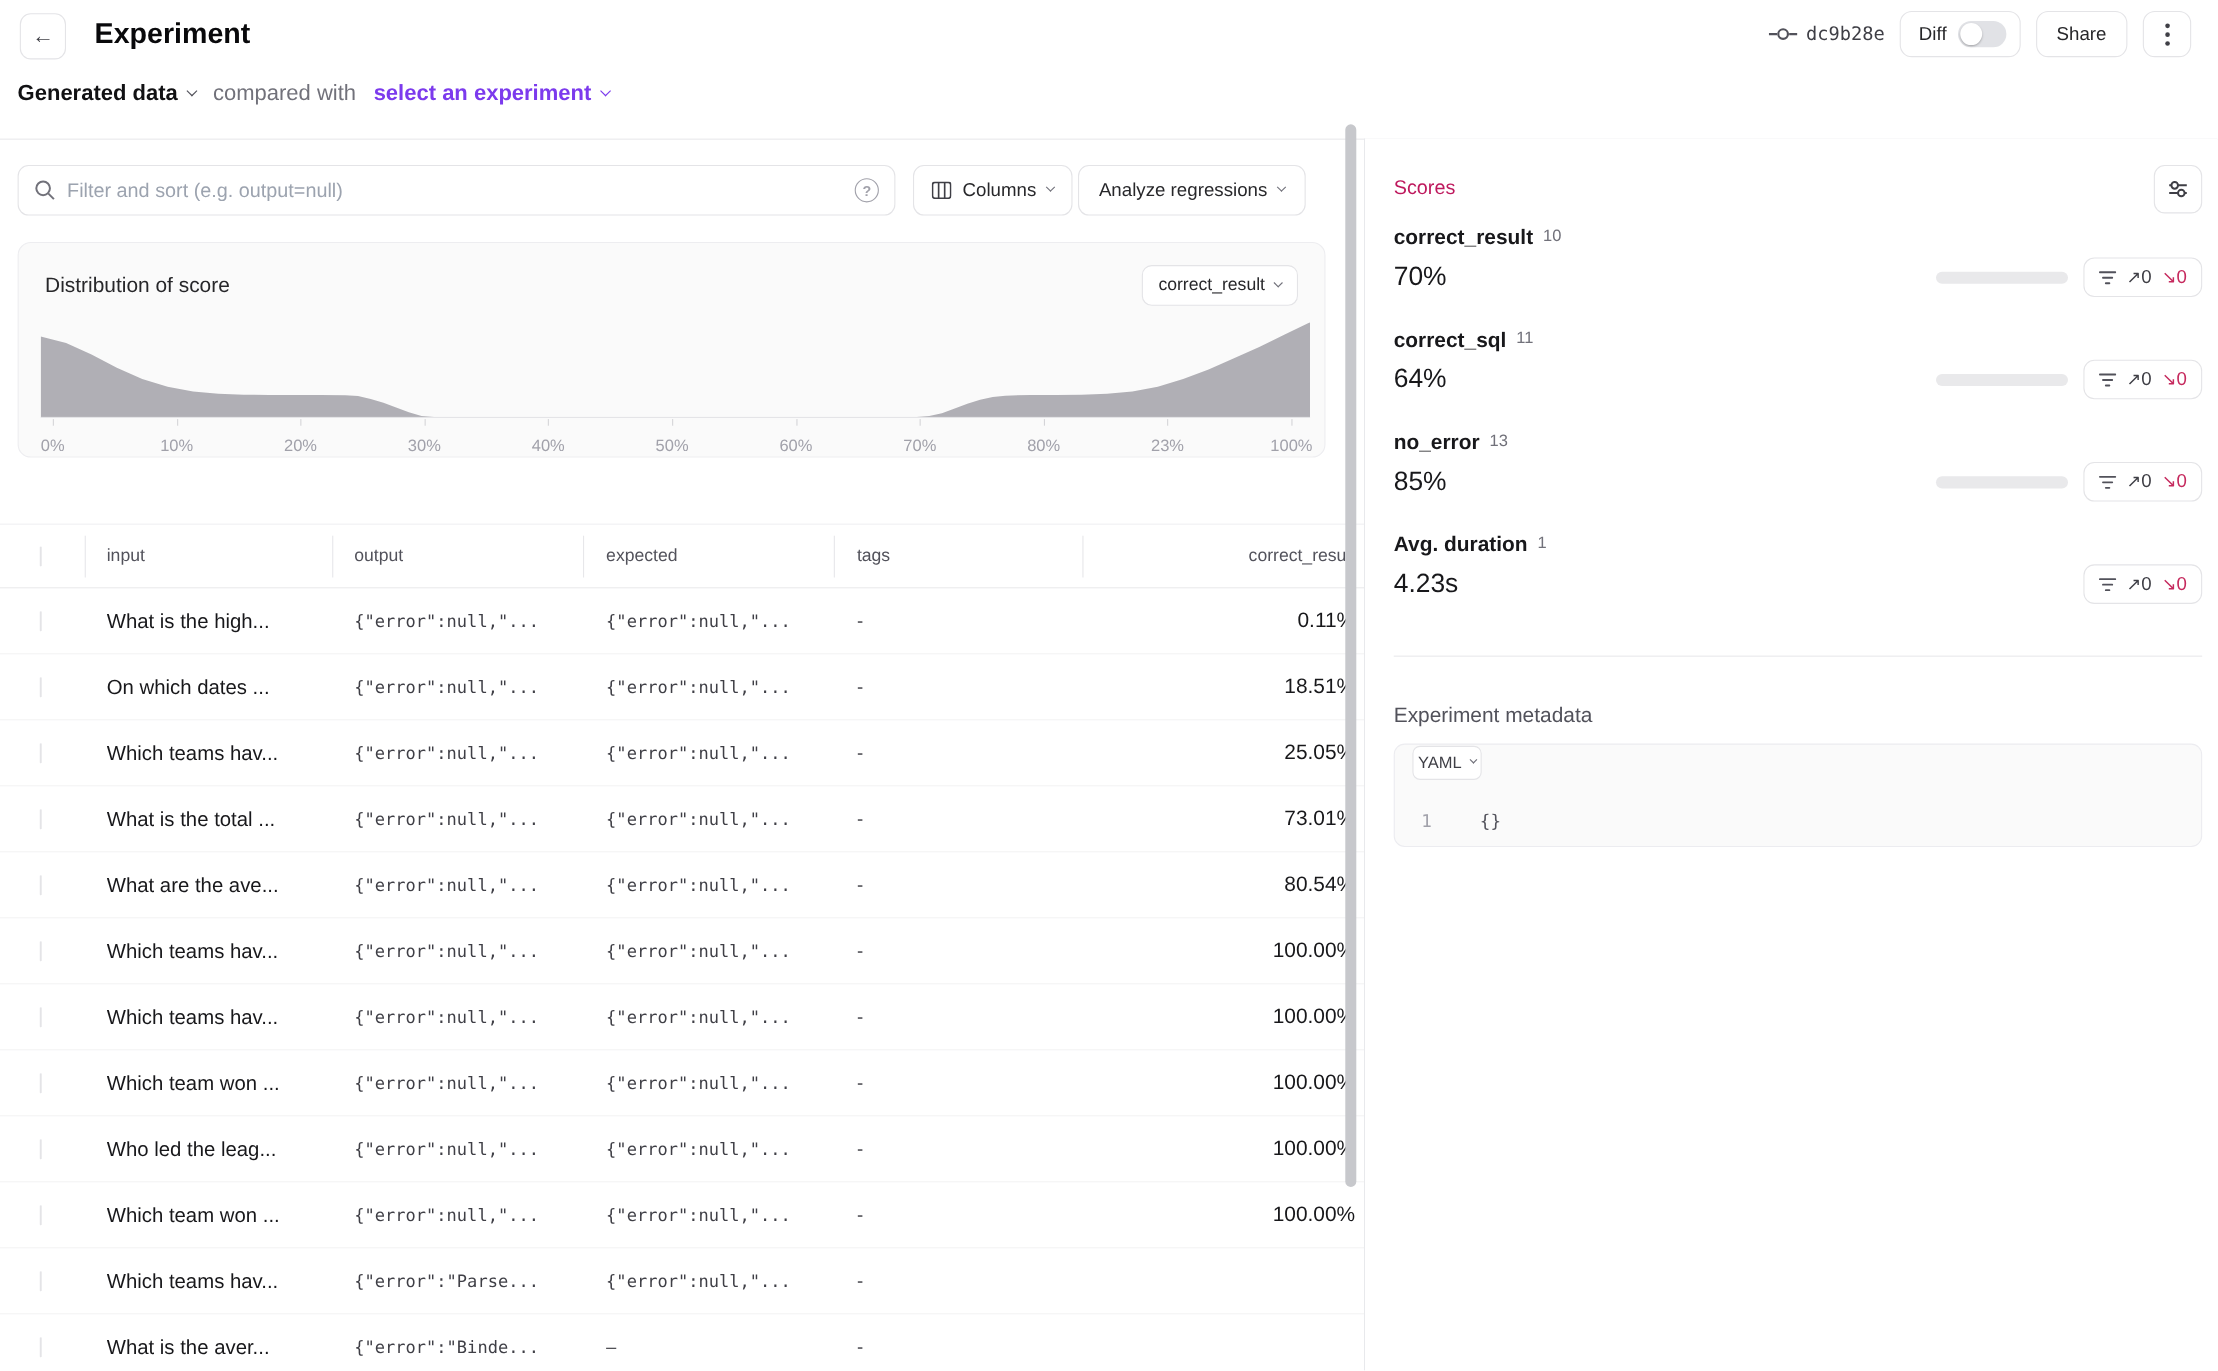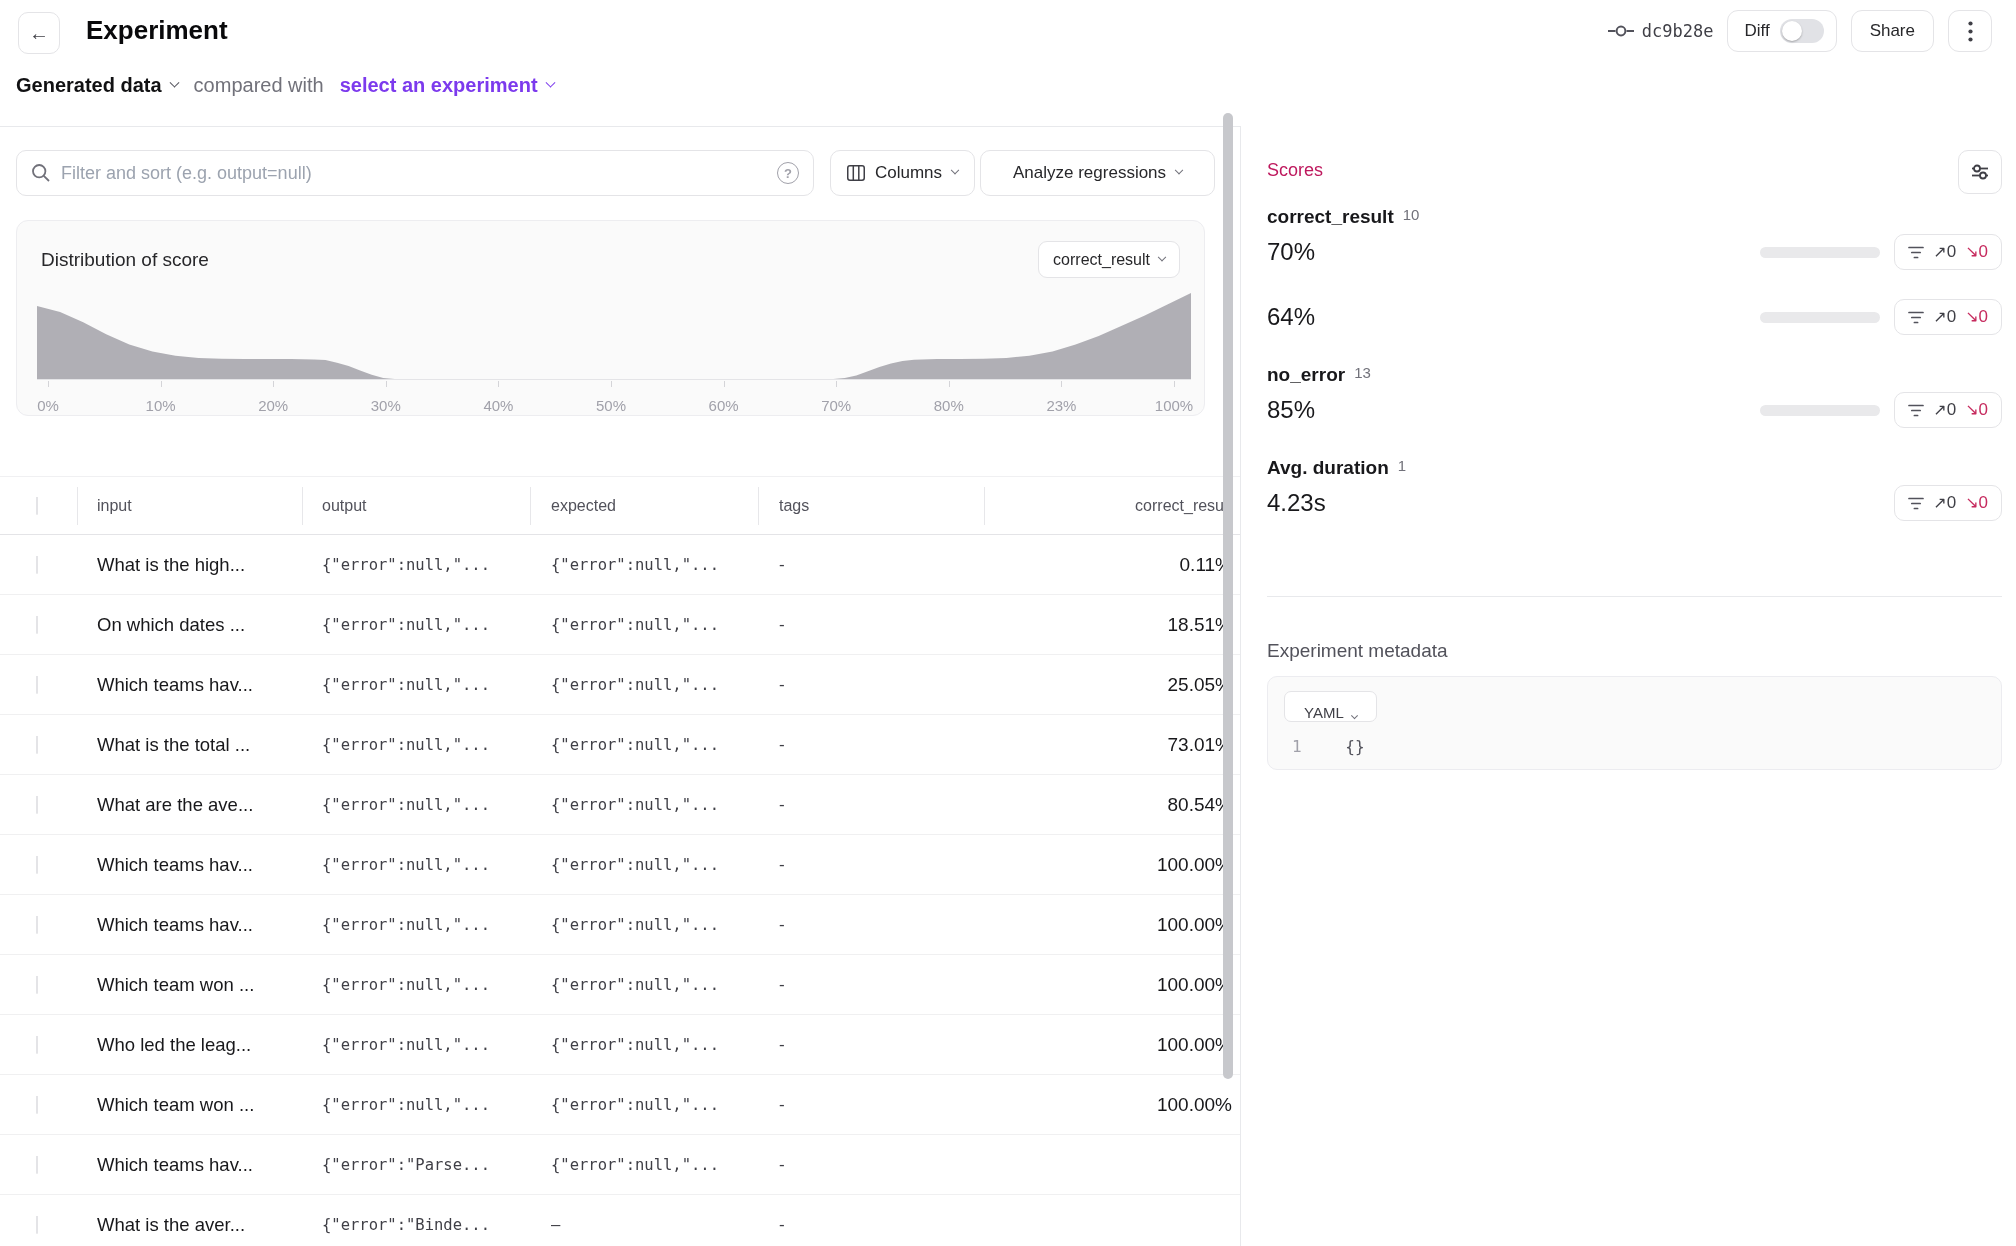--- a/index.html
+++ b/index.html
@@ -38,21 +38,21 @@
 
   
   .filter-wrap { position:absolute; left:16px; top:150px; width:798px; height:46px; border:1px solid #e4e4e7;
     border-radius:10px; display:flex; align-items:center; padding:0 14px; gap:10px; background:#fff; }
   .filter-wrap input { flex:1; border:none; outline:none; font-size:18px; color:#18181b;
     font-family:inherit; background:transparent; }
   .filter-wrap input::placeholder { color:#9ca3af; }
   .help-badge { width:22px; height:22px; border:1.6px solid #a1a1aa; border-radius:50%; color:#a1a1aa;
     font-size:13px; font-weight:700; display:flex; align-items:center; justify-content:center; }
   .columns-btn { position:absolute; left:830px; top:150px; height:46px; padding:0 16px; gap:10px; border-radius:10px; }
-  .analyze-btn { position:absolute; left:980px; top:150px; height:46px; padding:0 32px; gap:10px; border-radius:10px; }
+  .analyze-btn { position:absolute; left:980px; top:150px; height:46px; padding:0 18px; gap:10px; border-radius:10px; }
   .btn .chev { width:6px; height:6px; color:#71717a; }
 
   
   .chart-panel { position:absolute; left:16px; top:220px; width:1189px; height:196px; background:#fafafa;
     border:1px solid #ededf0; border-radius:12px; }
   .chart-title { position:absolute; left:24px; top:28px; font-size:19px; color:#27272a; }
   .chart-select { position:absolute; right:24px; top:20px; height:37px; padding:0 14px; gap:9px; border-radius:9px;
     font-size:16px; font-weight:400; }
   .chart-svg { position:absolute; left:20px; top:72px; width:1154px; height:86px; }
   .axis-line { position:absolute; left:20px; top:158px; width:1154px; height:1px; background:#e4e4e7; }
@@ -99,22 +99,22 @@
   .pill { display:flex; align-items:center; gap:9px; height:36px; padding:0 13px; border:1px solid #e4e4e7;
     border-radius:10px; background:#fff; font-size:17px; cursor:pointer; }
   .pill .up { color:#3f3f46; }
   .pill .down { color:#c62a5e; }
   .arrow-glyph { font-family:"DejaVu Sans",sans-serif; font-size:16px; }
 
   .rpanel-div { position:absolute; left:26px; right:14px; top:470px; height:1px; background:#e8e9ec; }
   .meta-heading { position:absolute; left:26px; top:514px; font-size:19px; color:#52525b; }
   .meta-box { position:absolute; left:26px; right:14px; top:550px; height:94px; background:#fafafa;
     border:1px solid #ececf0; border-radius:10px; }
-  .yaml-btn { position:absolute; left:16px; top:14px; height:31px; padding:0 19px; gap:8px; border-radius:7px;
-    font-size:15px; font-weight:400; color:#3f3f46;align-items:flex-end; }
+  .yaml-btn { position:absolute; left:16px; top:1px; height:31px; padding:0 4px; gap:8px; border-radius:7px;
+    font-size:15px; font-weight:400; color:#3f3f46; }
   .yaml-btn .chev { width:5px; height:5px; }
   .code-line { position:absolute; left:24px; top:60px; font-family:"DejaVu Sans Mono","Liberation Mono",monospace;
     font-size:16px; }
   .code-ln { color:#a1a1aa; }
   .code-src { color:#52525b; margin-left:34px; }
 
   svg { display:block; }
 </style>
 </head>
 <body>
@@ -380,20 +380,24 @@
                     <line x1="6.4" y1="12.5" x2="9.6" y2="12.5"></line>
                   </svg>
                 </span>
                 <span class="up"><span class="arrow-glyph">↗</span><span class="up-num">0</span></span>
                 <span class="down" style="color: rgb(198, 42, 94);"><span class="arrow-glyph">↘</span><span class="down-num">0</span></span>
               </span>
             </span>
           </div>
         </div>
         <div class="score-block">
+          <div class="score-name-row">
+            <span class="score-name">correct_sql</span>
+            <span class="score-count">11</span>
+          </div>
           <div class="score-value-row">
             <span class="score-value">64%</span>
             <span class="score-right">
               <span class="bar"><span class="bar-fill" style="width: 64%;"></span></span>
               <span class="pill">
                 <span>
                   <svg width="16" height="15" viewBox="0 0 16 15" fill="none" stroke="#52525b" stroke-width="1.7" stroke-linecap="round">
                     <line x1="1" y1="2.5" x2="15" y2="2.5"></line>
                     <line x1="3.8" y1="7.5" x2="12.2" y2="7.5"></line>
                     <line x1="6.4" y1="12.5" x2="9.6" y2="12.5"></line>

